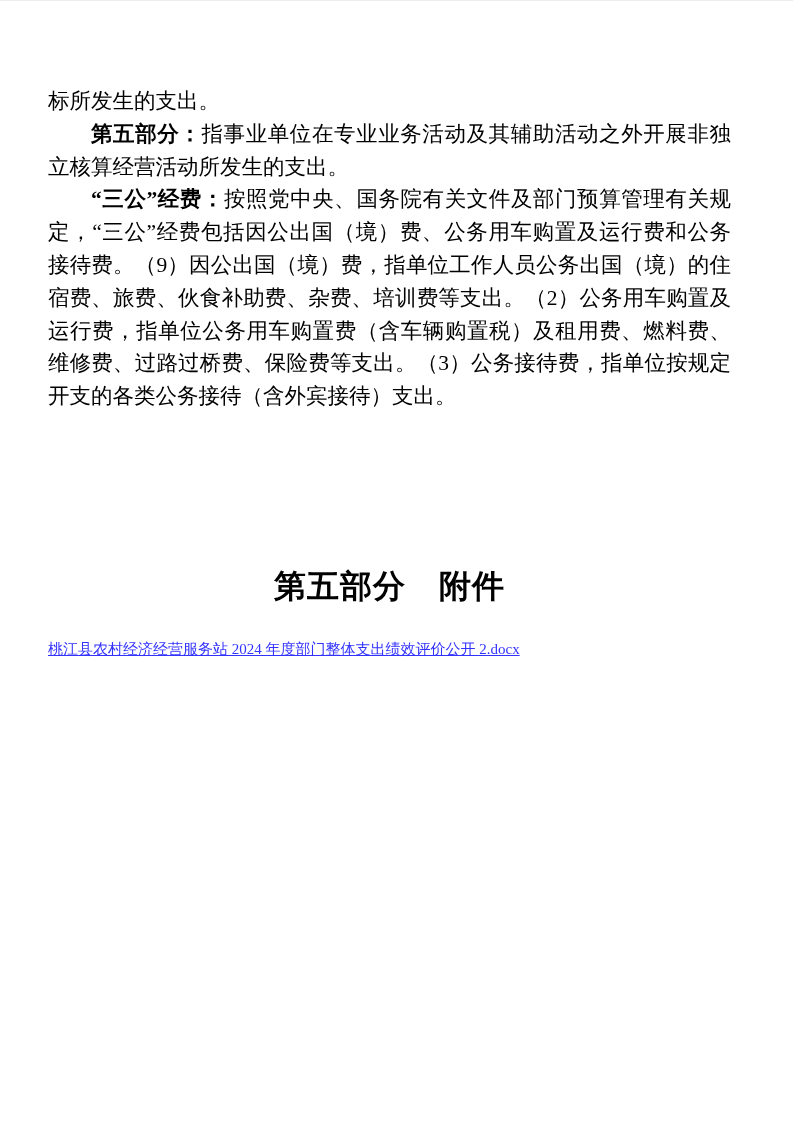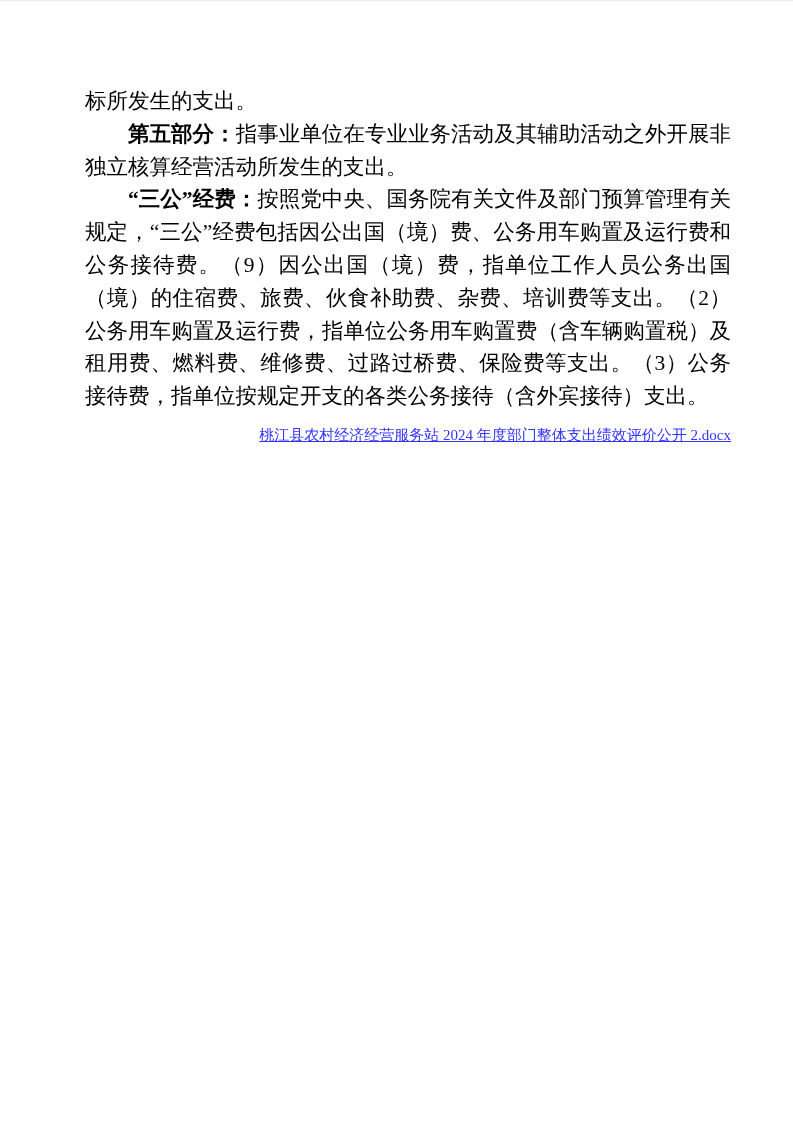--- a/index.html
+++ b/index.html
@@ -6,21 +6,21 @@
     margin: 0;
     padding: 0;
     background: #ffffff;
   }
   .page {
     position: relative;
     width: 793px;
     height: 1122px;
     background: #ffffff;
     box-sizing: border-box;
-    padding: 84px 62px 0 85px;
+    padding: 84px 62px 0 48px;
     border-top: 1px solid #ededed;
     font-family: "Liberation Serif", "DejaVu Serif", serif;
     color: #000000;
     overflow: hidden;
   }
   .para {
     margin: 0;
     font-size: 21.5px;
     line-height: 32.8px;
     text-align: justify;
@@ -36,22 +36,22 @@
   .section-heading {
     margin: 152px 0 0 0;
     font-size: 32px;
     line-height: 42px;
     font-weight: 700;
     text-align: center;
     letter-spacing: 1px;
     white-space: pre;
   }
   .link-row {
-    margin-top: 12px;
-    text-align: right;
+    margin-top: 32px;
+    text-align: left;
   }
   .attachment-link {
     color: #3333ff;
     font-size: 15px;
     line-height: 20px;
     text-decoration: underline;
     cursor: pointer;
   }
 </style>
 </head>
@@ -65,18 +65,19 @@
 
   <p class="para">
     <span class="para-label">第五部分：</span><span>指事业单位在专业业务活动及其辅助活动之外开展非独立核算经营活动所发生的支出。</span>
   </p>
 
   <p class="para">
     <span class="para-label">“三公”经费：</span><span>按照党中央、国务院有关文件及部门预算管理有关规定，“三公”经费包括因公出国（境）费、公务用车购置及运行费和公务接待费。（9）因公出国（境）费，指单位工作人员公务出国（境）的住宿费、旅费、伙食补助费、杂费、培训费等支出。（2）公务用车购置及运行费，指单位公务用车购置费（含车辆购置税）及租用费、燃料费、维修费、过路过桥费、保险费等支出。（3）公务接待费，指单位按规定开支的各类公务接待（含外宾接待）支出。</span>
   </p>
 
 
+  <h1 class="section-heading">第五部分　附件</h1>
 
   <div class="link-row">
     <a class="attachment-link" href="#">桃江县农村经济经营服务站 2024 年度部门整体支出绩效评价公开 2.docx</a>
   </div>
 
 </div>
 
 </body></html>

